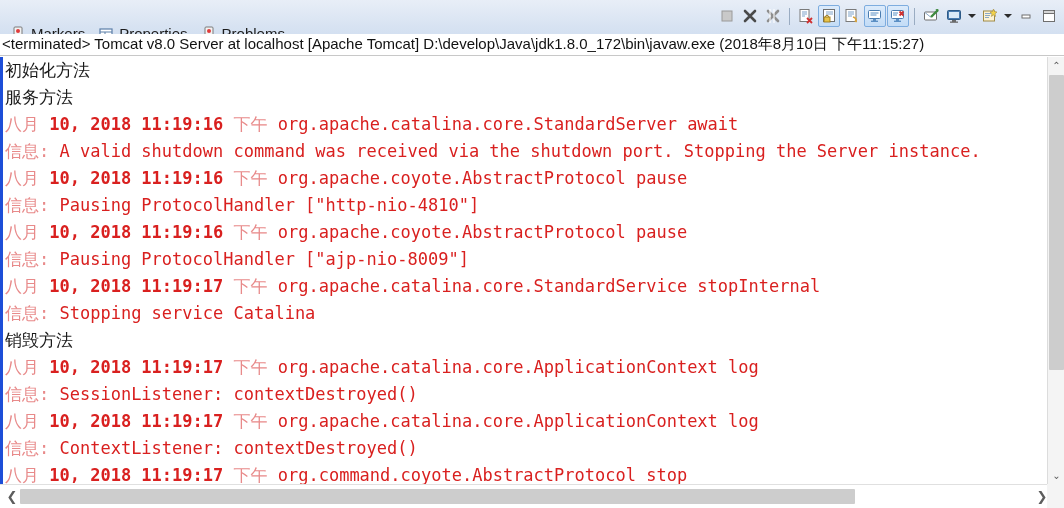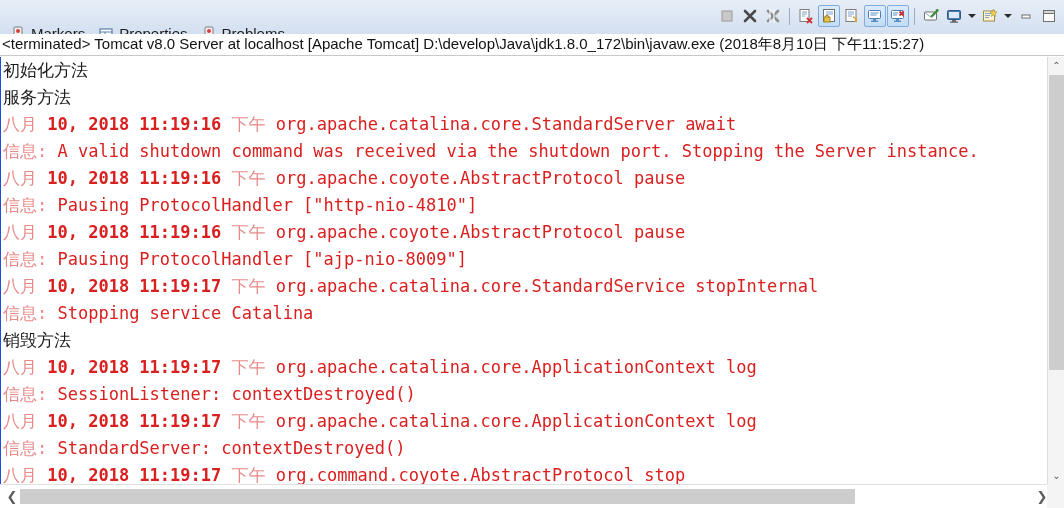--- a/index.html
+++ b/index.html
@@ -111,21 +111,21 @@
     border-bottom: 1px solid #c8c8c8;
     overflow: hidden;
   }
 
   
   .console {
     position: absolute;
     left: 0; top: 57px;
     width: 1030px; height: 427px;
     background: #ffffff;
-    border-left: 1px solid #1d4ed8;
+    border-left: 3px solid #1d4ed8;
     overflow: hidden;
   }
   .lines {
     position: absolute;
     left: 2px; top: 0;
     width: 2400px;
   }
   .line {
     height: 27px;
     line-height: 27px;
@@ -393,21 +393,21 @@
         <div class="line err"><span class="dim">八月 </span><span class="b">10, 2018 11:19:16 </span><span class="dim">下午 </span><span>org.apache.coyote.AbstractProtocol pause</span></div>
         <div class="line err"><span class="dim">信息: </span><span>Pausing ProtocolHandler ["http-nio-4810"]</span></div>
         <div class="line err"><span class="dim">八月 </span><span class="b">10, 2018 11:19:16 </span><span class="dim">下午 </span><span>org.apache.coyote.AbstractProtocol pause</span></div>
         <div class="line err"><span class="dim">信息: </span><span>Pausing ProtocolHandler ["ajp-nio-8009"]</span></div>
         <div class="line err"><span class="dim">八月 </span><span class="b">10, 2018 11:19:17 </span><span class="dim">下午 </span><span>org.apache.catalina.core.StandardService stopInternal</span></div>
         <div class="line err"><span class="dim">信息: </span><span>Stopping service Catalina</span></div>
         <div class="line cjk-plain">销毁方法</div>
         <div class="line err"><span class="dim">八月 </span><span class="b">10, 2018 11:19:17 </span><span class="dim">下午 </span><span>org.apache.catalina.core.ApplicationContext log</span></div>
         <div class="line err"><span class="dim">信息: </span><span>SessionListener: contextDestroyed()</span></div>
         <div class="line err"><span class="dim">八月 </span><span class="b">10, 2018 11:19:17 </span><span class="dim">下午 </span><span>org.apache.catalina.core.ApplicationContext log</span></div>
-        <div class="line err"><span class="dim">信息: </span><span>StandardServer: contextDestroyed()</span></div>
+        <div class="line err"><span class="dim">信息: </span><span>ContextListener: contextDestroyed()</span></div>
         <div class="line err"><span class="dim">八月 </span><span class="b">10, 2018 11:19:17 </span><span class="dim">下午 </span><span>org.command.coyote.AbstractProtocol stop</span></div>
       </div>
   </div>
 
   <div class="vscroll">
     <div class="arrow up chev">⌃</div>
     <div class="thumb" id="vthumb" style="top: 18px; height: 295px;"></div>
     <div class="arrow down chev">⌄</div>
   </div>
 

